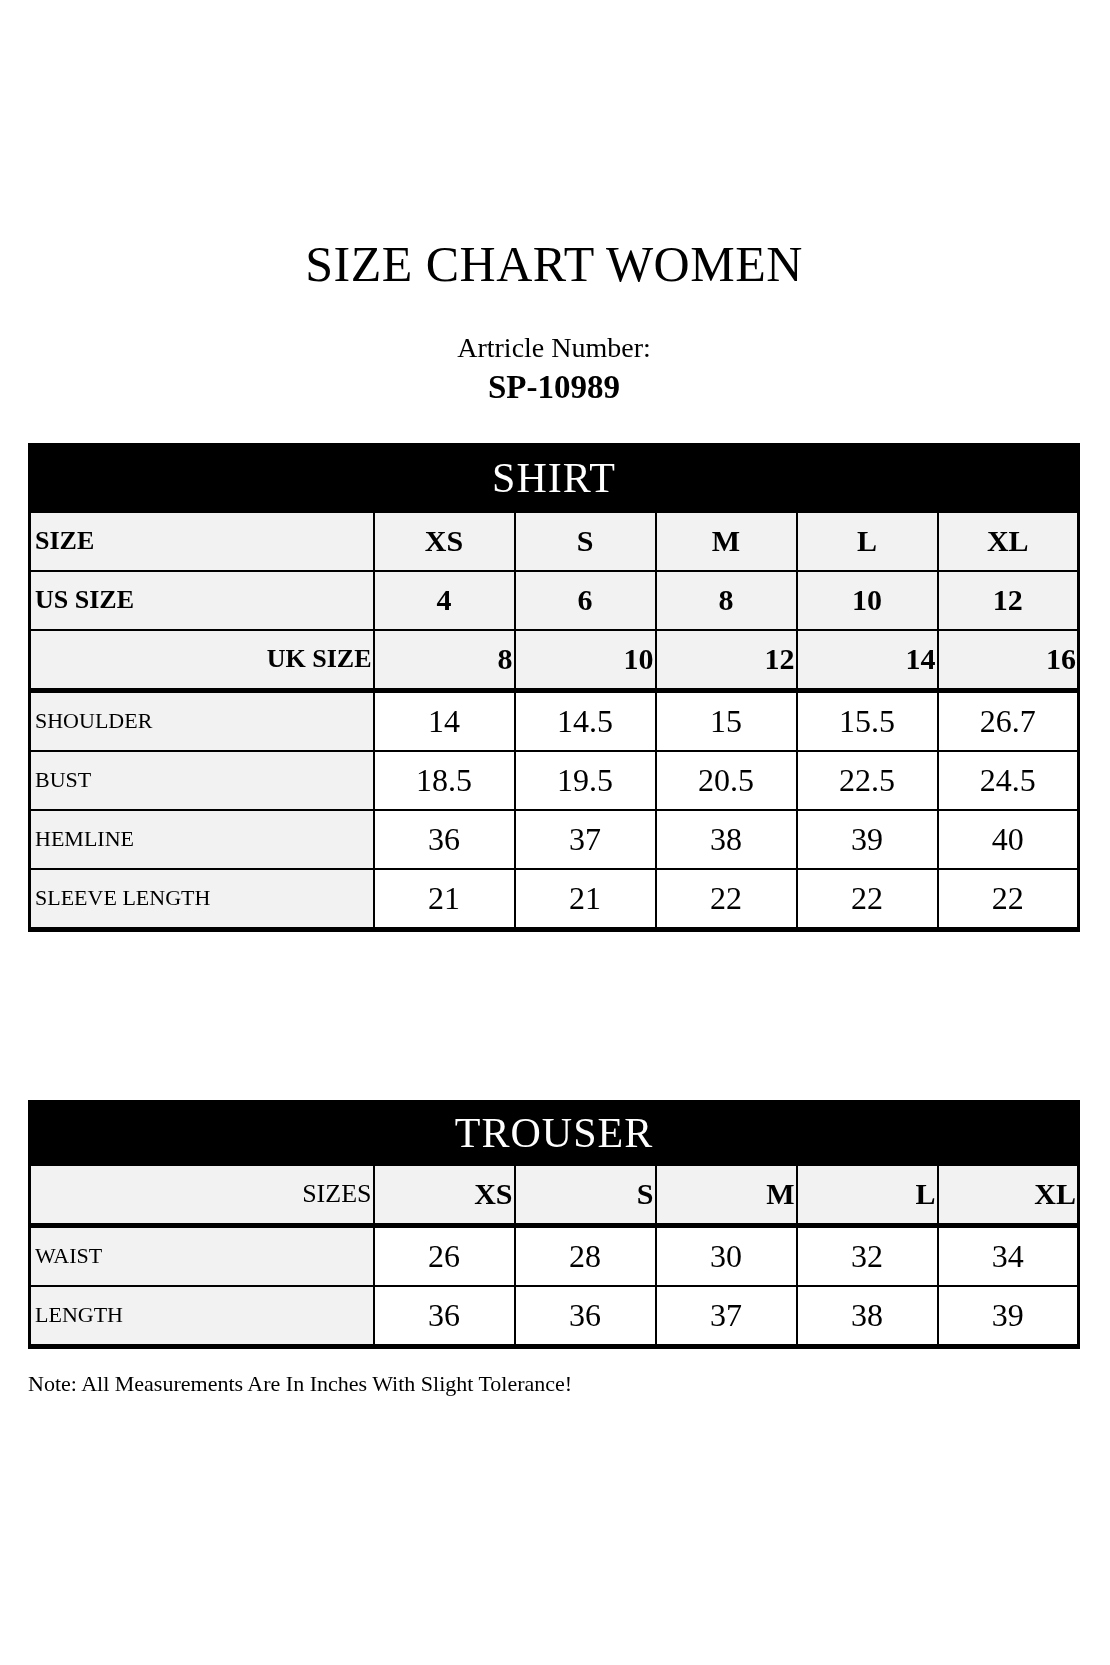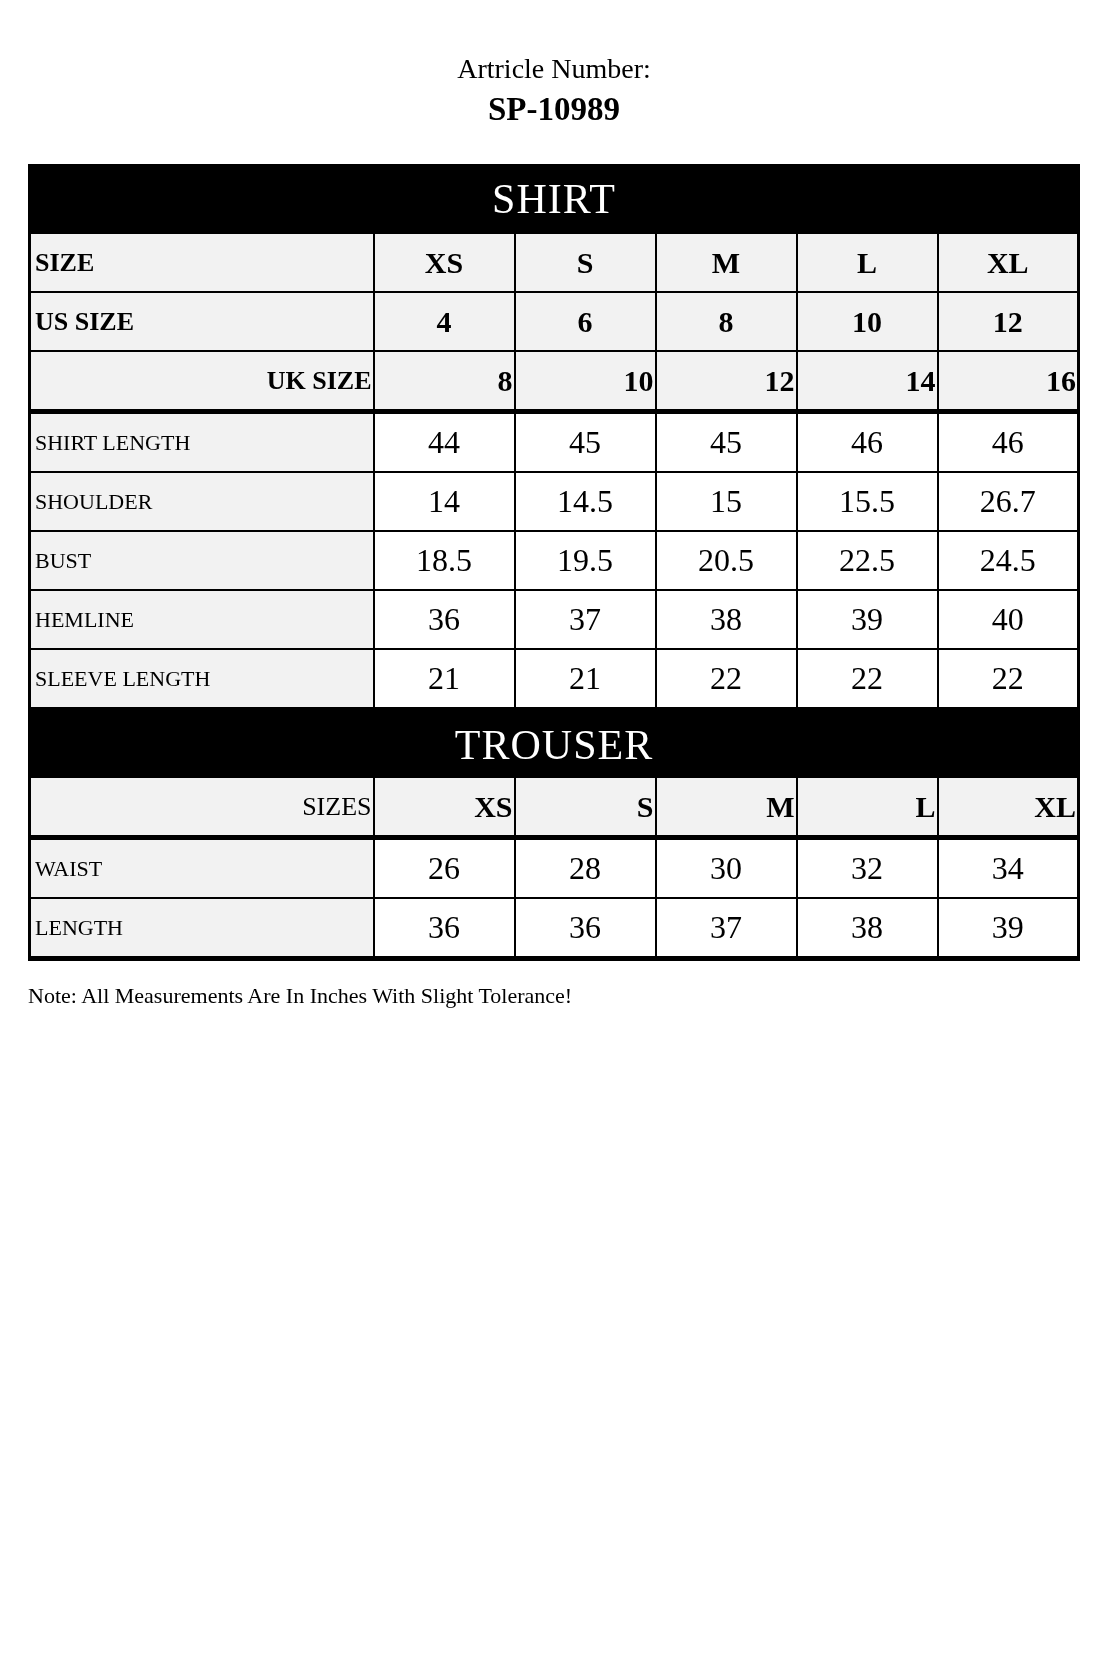--- a/index.html
+++ b/index.html
@@ -20,42 +20,42 @@
   }
   .doc-title {
     margin-top: 238px;
     text-align: center;
     font-size: 50px;
     font-weight: normal;
     letter-spacing: 0.5px;
     line-height: 1.05;
   }
   .article-label {
-    margin-top: 54px;
+    margin-top: 42px;
     text-align: center;
     font-size: 28px;
     line-height: 1.1;
   }
   .article-number {
     margin-top: 6px;
     text-align: center;
     font-size: 33px;
     font-weight: bold;
     line-height: 1.1;
   }
   table.size-table {
     border-collapse: collapse;
     table-layout: fixed;
     width: 1052px;
     border: 3px solid #000;
     border-bottom-width: 5px;
     padding-left: 6px;
   }
   #shirt-table { margin-top: 37px; }
-  #trouser-table { }
+  #trouser-table { margin-top: 168px; }
   col.label-col { width: 344px; }
   .band-row td {
     background: #000000;
     color: #ffffff;
     text-align: center;
     font-size: 42px;
     letter-spacing: 1px;
     height: 62px;
     border: 3px solid #000;
   }
@@ -89,20 +89,21 @@
     margin-top: 22px;
     font-size: 22px;
     text-align: left;
   }
 </style>
 </head>
 <body>
 
 <div class="content">
 
+  <h1 class="doc-title">SIZE CHART WOMEN</h1>
 
   <div class="article-label">Artricle Number:</div>
 
   <div class="article-number">SP-10989</div>
 
   <table class="size-table" id="shirt-table">
     <colgroup>
       <col class="label-col">
       <col>
         <col>
@@ -132,28 +133,20 @@
         </tr>
         <tr class="hdr-row thick-bottom">
           <td class="label-cell">UK SIZE</td>
           <td class="val-cell">8</td>
           <td class="val-cell">10</td>
           <td class="val-cell">12</td>
           <td class="val-cell">14</td>
           <td class="val-cell">16</td>
         </tr>
         <tr>
-          <td class="label-cell">SHIRT LENGTH</td>
-          <td class="val-cell">44</td>
-          <td class="val-cell">45</td>
-          <td class="val-cell">45</td>
-          <td class="val-cell">46</td>
-          <td class="val-cell">46</td>
-        </tr>
-        <tr>
           <td class="label-cell">SHOULDER</td>
           <td class="val-cell">14</td>
           <td class="val-cell">14.5</td>
           <td class="val-cell">15</td>
           <td class="val-cell">15.5</td>
           <td class="val-cell">26.7</td>
         </tr>
         <tr>
           <td class="label-cell">BUST</td>
           <td class="val-cell">18.5</td>

